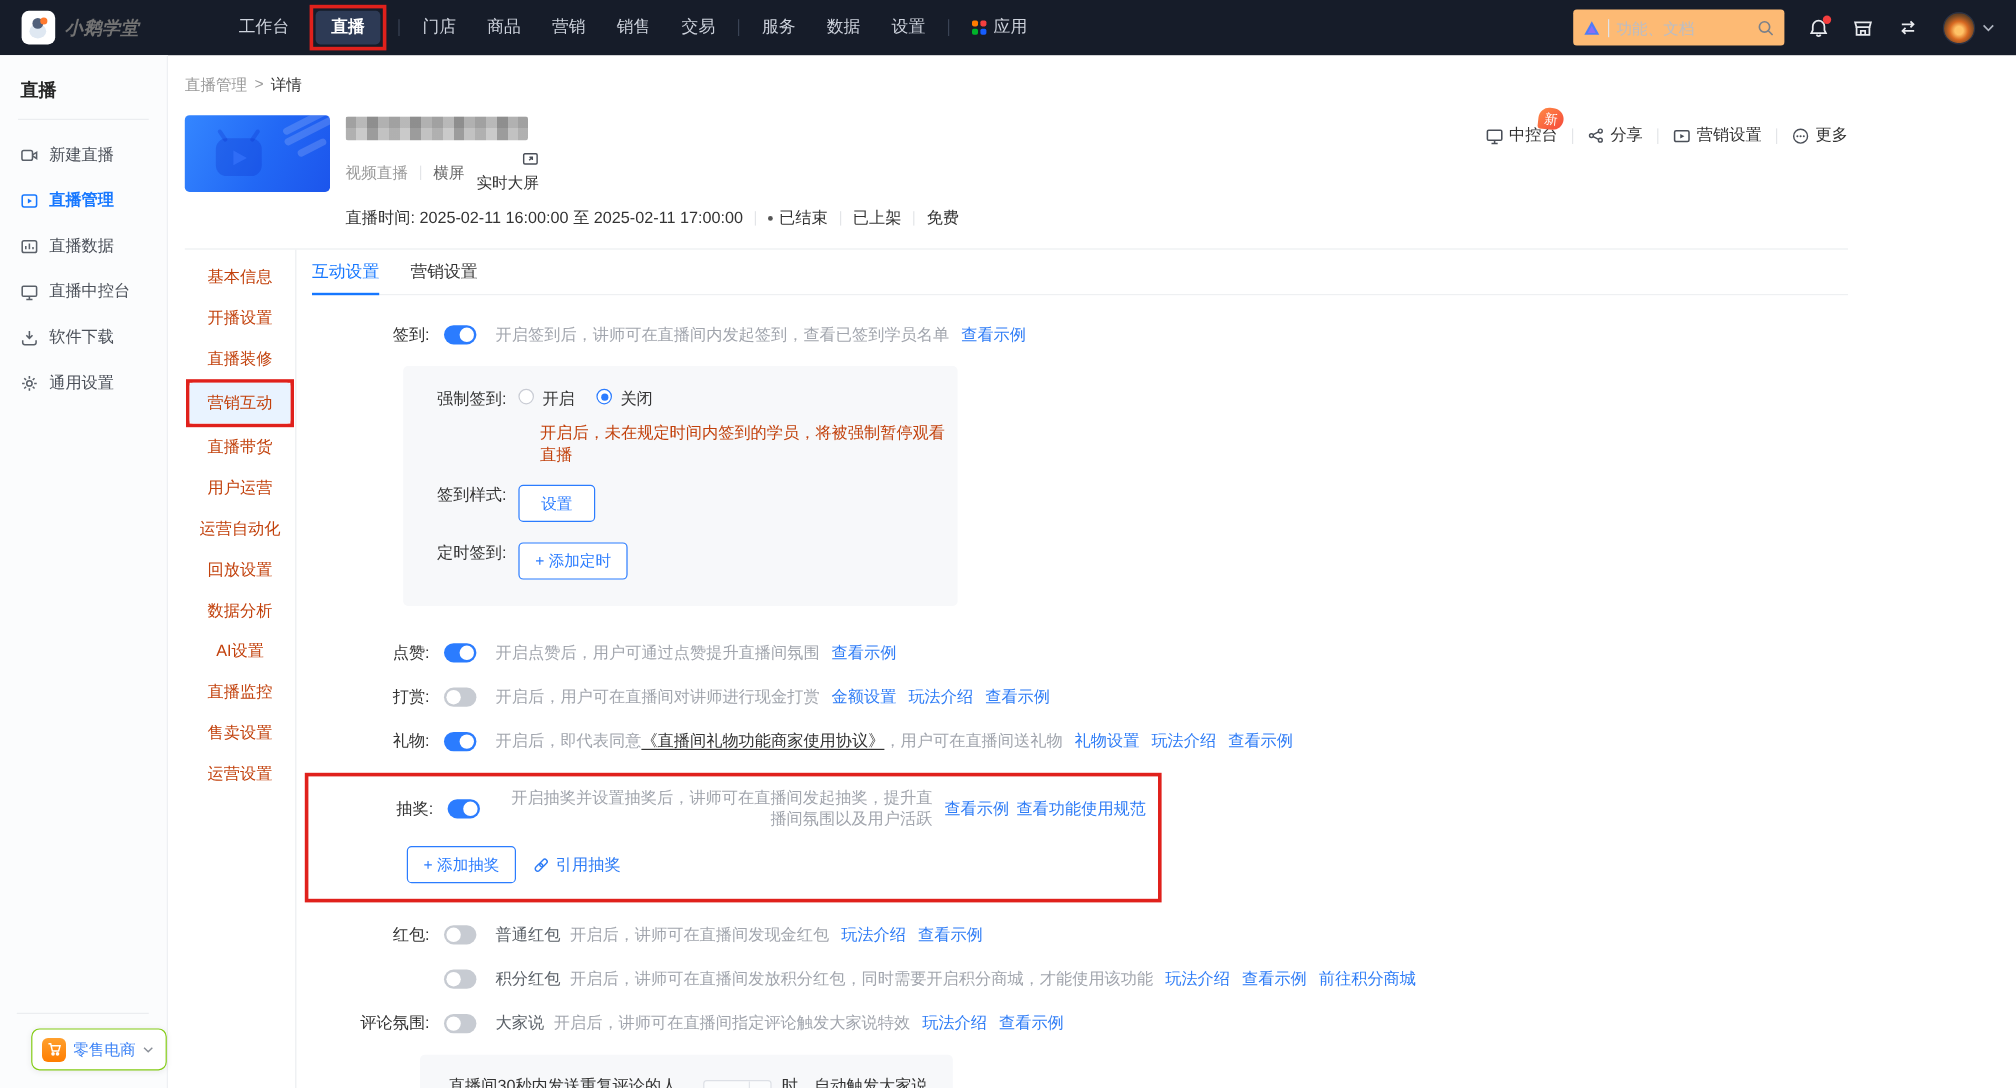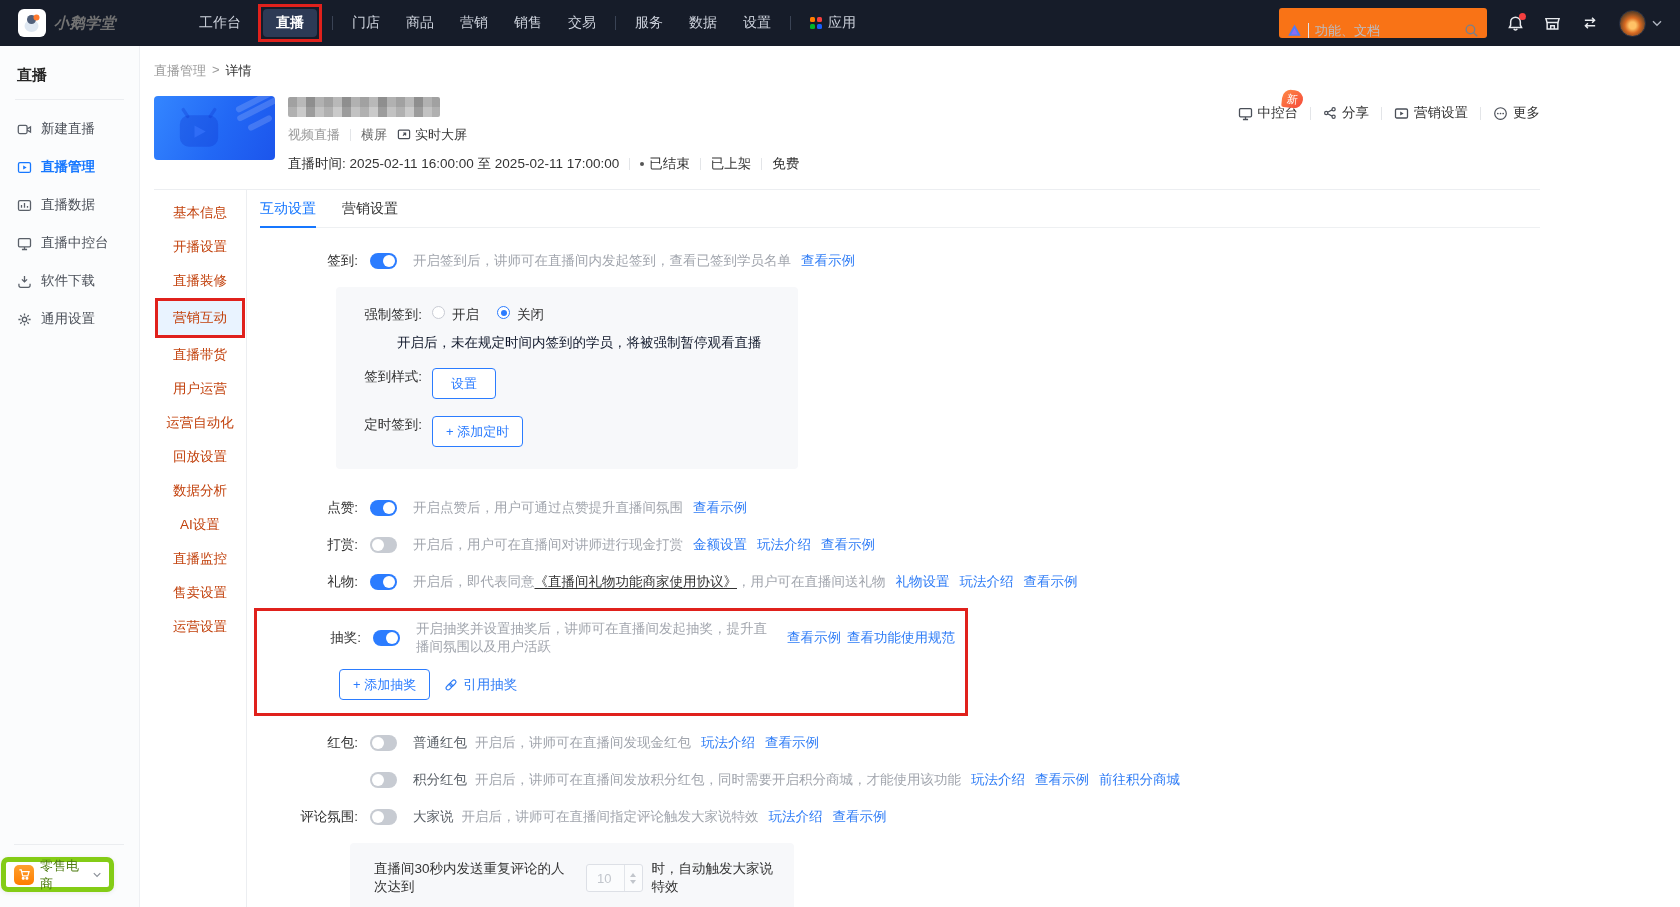--- a/index.html
+++ b/index.html
@@ -15,58 +15,58 @@
   .nav-item { color:#cdd2dc; font-size:14px; padding:5px 13px; cursor:pointer; white-space:nowrap; border-radius:4px; display:flex; align-items:center; gap:6px; }
   .nav-item.active { background:#2d3a55; color:#fff; font-weight:bold; }
   .nav-sep { width:1px; height:14px; background:#3a4355; margin:0 6px; }
   .anno { border:3px solid #e0211c; }
   .anno-nav { display:inline-flex; padding:2px; margin:0 4px; }
   .apps-icon { display:inline-grid; grid-template-columns:5px 5px; grid-gap:2px; }
   .apps-icon i { width:5px; height:5px; border-radius:1.5px; }
   .apps-icon i:nth-child(1){background:#ff7d00;} .apps-icon i:nth-child(2){background:#f53f3f;}
   .apps-icon i:nth-child(3){background:#00b42a;} .apps-icon i:nth-child(4){background:#165dff;}
   .topbar-right { margin-left:auto; display:flex; align-items:center; gap:20px; }
-  .search-box { width:208px; height:30px; background:#f97316; border-radius:3px; display:flex; align-items:flex-end; padding:0 8px; gap:6px; }
+  .search-box { width:176px; height:30px; background:#fdba74; border-radius:3px; display:flex; align-items:center; padding:0 8px; gap:6px; }
   .search-sep { width:1px; height:15px; background:#e1e3e8; }
   .search-box input { border:none; outline:none; flex:1; min-width:0; font-size:13px; color:#333; background:transparent; }
   .search-box input::placeholder { color:#b9bdc6; }
   .icon-btn { position:relative; color:#e8eaee; display:flex; cursor:pointer; }
   .red-dot { position:absolute; top:-2px; right:-2px; width:7px; height:7px; border-radius:50%; background:#f53f3f; }
   .avatar-wrap { display:flex; align-items:center; gap:6px; cursor:pointer; }
   .avatar { width:27px; height:27px; border-radius:50%; background:radial-gradient(circle at 50% 58%, #ffc266 0 18%, #d96a22 40%, #6b4424 68%, #35271c 100%); border:1px solid #2a3245; }
 
   
   .layout { display:flex; height:861px; }
   .sidebar { width:140px; background:#fbfcfd; border-right:1px solid #eef0f3; position:relative; padding-top:12px; flex:none; }
   .sidebar-title { font-size:15px; font-weight:bold; color:#262626; padding:8px 0 14px 17px; }
   .sidebar-divider { border-top:1px solid #ebedf0; margin:0 15px 10px 15px; }
   .side-item { height:38px; display:flex; align-items:center; gap:9px; padding-left:17px; font-size:13.5px; color:#4a4f58; cursor:pointer; }
   .side-item svg { flex:none; }
   .side-item.active { color:#1677ff; font-weight:bold; }
   .sidebar-bottom-divider { position:absolute; bottom:62px; left:14px; right:15px; border-top:1px solid #ebedf0; }
-  .shop-switcher { position:absolute; bottom:15px; left:1px; width:113px; height:35px; background:#fff; border:5px solid #84cc16; border-radius:7px; box-shadow:0 1px 5px rgba(0,0,0,.07); display:flex; align-items:center; gap:6px; padding:0 8px; font-size:13px; color:#4d7c0f; cursor:pointer; }
+  .shop-switcher { position:absolute; bottom:15px; left:26px; width:113px; height:35px; background:#fff; border:1px solid #84cc16; border-radius:7px; box-shadow:0 1px 5px rgba(0,0,0,.07); display:flex; align-items:center; gap:6px; padding:0 8px; font-size:13px; color:#3b82f6; cursor:pointer; }
   .cart-badge { width:20px; height:20px; border-radius:5px; background:linear-gradient(180deg,#ffa02e,#ff7d00); display:flex; align-items:center; justify-content:center; flex:none; }
 
   .main { flex:1; padding:14px 140px 0 12px; }
 
   
   .breadcrumb { font-size:13px; color:#999; margin:2px 0 16px 2px; display:flex; gap:6px; }
   .breadcrumb .cur { color:#333; }
   .live-card { display:flex; margin:0 0 16px 2px; position:relative; }
   .thumb { width:121px; height:64px; border-radius:4px; margin-right:13px; flex:none; position:relative; overflow:hidden; background:linear-gradient(115deg,#3486ff 0%,#2268f5 55%,#1c55ec 100%); }
   .streak { position:absolute; background:rgba(255,255,255,.16); border-radius:4px; height:6px; transform:rotate(-27deg); }
   .s1 { width:46px; right:-6px; top:10px; } .s2 { width:26px; right:2px; top:24px; } .s3 { width:60px; right:-18px; top:-2px; }
   .live-info { padding-top:1px; }
   .censored { width:152px; height:20px; border-radius:2px; margin-bottom:9px;
      background-image:repeating-linear-gradient(90deg, rgba(0,0,0,.16) 0 9px, rgba(0,0,0,.04) 9px 18px, rgba(0,0,0,.26) 18px 27px, rgba(0,0,0,.08) 27px 36px),
                       repeating-linear-gradient(0deg, #d2d2d2 0 10px, #c0c0c0 10px 20px); }
   .meta-line { display:flex; align-items:center; gap:10px; font-size:13px; color:#999; margin-bottom:11px; }
   .meta-line .v-sep { width:1px; height:12px; background:#e3e5e8; }
   .meta-orient { color:#666; }
-  .meta-screen { color:#333; display:flex; align-items:center; gap:4px; cursor:pointer; }
+  .meta-screen { color:#333; display:flex; align-items:flex-end; gap:4px; cursor:pointer;flex-direction:column; }
   .time-line { display:flex; align-items:center; gap:10px; font-size:13.5px; color:#333; }
   .time-line .v-sep { width:1px; height:12px; background:#e3e5e8; }
   .status-dot { width:4px; height:4px; border-radius:50%; background:#555; margin-right:5px; display:inline-block; vertical-align:2px; }
   .hdr-actions { position:absolute; right:0; top:8px; display:flex; align-items:center; gap:12px; font-size:13.5px; color:#333; }
   .hdr-action { display:flex; align-items:center; gap:5px; cursor:pointer; position:relative; color:#333; }
   .hdr-action svg { color:#4a4f58; }
   .hdr-sep { width:1px; height:13px; background:#e3e5e8; }
   .new-badge { position:absolute; top:-14px; left:44px; background:linear-gradient(135deg,#ff8a45,#f5483b); color:#fff; font-size:11px; padding:1.5px 5px; border-radius:9px 9px 9px 2px; transform:rotate(6deg); }
 
   
@@ -82,34 +82,34 @@
   .tab.active { color:#1677ff; }
   .tab.active::after { content:""; position:absolute; left:0; right:0; bottom:-1px; height:2px; background:#1677ff; }
 
   
   .form-row { display:flex; align-items:center; margin-bottom:15px; min-height:22px; font-size:13.5px;margin-left:34px; }
   .row-label { width:64px; flex:none; display:flex; justify-content:flex-end; white-space:nowrap; color:#333; margin-right:12px; }
   .toggle { width:27px; height:16px; border-radius:9px; background:#2b7cff; position:relative; flex:none; margin-right:16px; cursor:pointer; }
   .toggle::after { content:""; position:absolute; top:2px; right:2px; width:12px; height:12px; border-radius:50%; background:#fff; }
   .toggle.off { background:#c7cbd2; }
   .toggle.off::after { right:auto; left:2px; }
-  .desc { color:#a1a5ad; }
+  .desc { color:#a1a5ad;text-align:right; }
   .name { color:#595f66; margin-right:8px; }
   .agree { color:#333; text-decoration:underline; text-underline-offset:2px; cursor:pointer; }
   .lnk { color:#2e7cf6; margin-left:10px; cursor:pointer; text-decoration:none; white-space:nowrap; }
 
   .gray-panel { background:#f7f8fa; border-radius:4px; }
   .panel1 { width:462px; margin:2px 0 28px 76px; padding:19px 0 5px 0; font-size:13.5px; }
   .p-row { display:flex; align-items:flex-start; margin-bottom:17px; }
   .p-label { width:86px; flex:none; display:flex; justify-content:flex-end; white-space:nowrap; color:#333; margin-right:10px; }
   .radio { width:13px; height:13px; border-radius:50%; border:1px solid #c9ccd4; background:#fff; display:inline-block; position:relative; cursor:pointer; flex:none; }
   .radio.sel { border-color:#2b7cff; }
   .radio.sel::after { content:""; position:absolute; inset:2.5px; border-radius:50%; background:#2b7cff; }
   .radio-label { margin:0 18px 0 7px; color:#333; }
-  .p-hint { color:#0f172a; margin:-7px 0 16px 61px; font-size:13.5px; }
+  .p-hint { color:#c2410c; margin:-7px 0 16px 114px; font-size:13.5px; }
   .btn-outline { display:inline-flex; align-items:center; justify-content:center; border:1px solid #2b7cff; color:#2b7cff; background:#fff; border-radius:4px; font-size:13px; padding:5.5px 18px; cursor:pointer; font-family:inherit; }
   .btn-outline.add { padding:5.5px 13px; }
 
   .anno-lottery { margin:2px 0 16px -6px; padding:9px 10px 13px 6px; width:714px; }
   .anno-lottery .form-row { margin-bottom:13px; }
   .lottery-actions { display:flex; align-items:center; margin-left:76px; gap:14px; }
   .ref-link { display:flex; align-items:center; gap:5px; color:#2e7cf6; font-size:13.5px; cursor:pointer; }
 
   .panel2 { width:444px; margin:4px 0 22px 90px; padding:17px 12px 17px 24px; display:flex; align-items:center; font-size:13.5px; color:#333; }
   .num-input { display:inline-flex; width:64px; height:28px; border:1px solid #dde0e6; border-radius:3px; background:#fbfcfd; margin:0 9px; align-items:stretch; overflow:hidden; }

